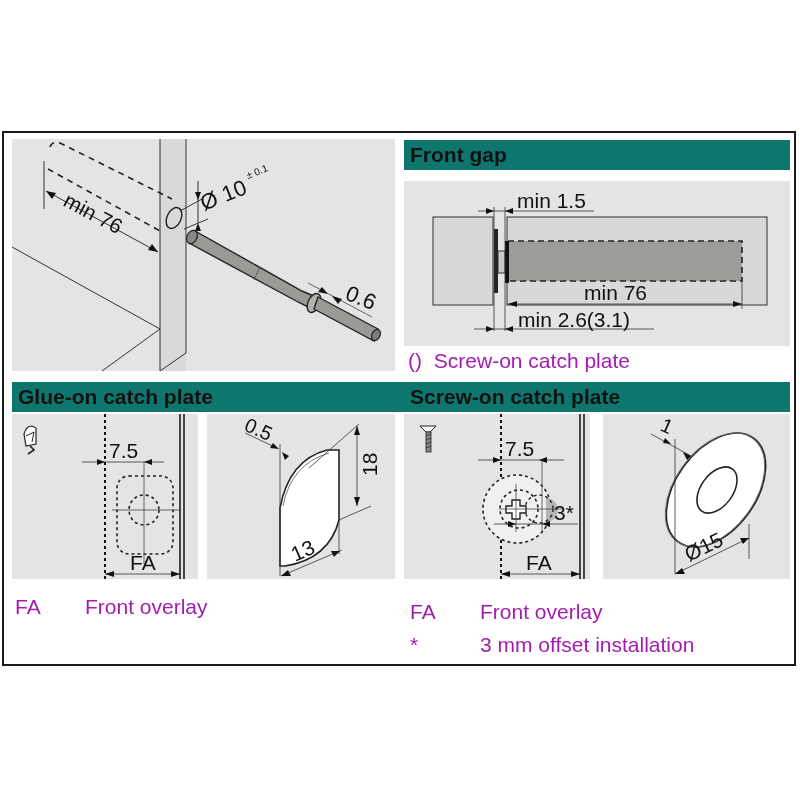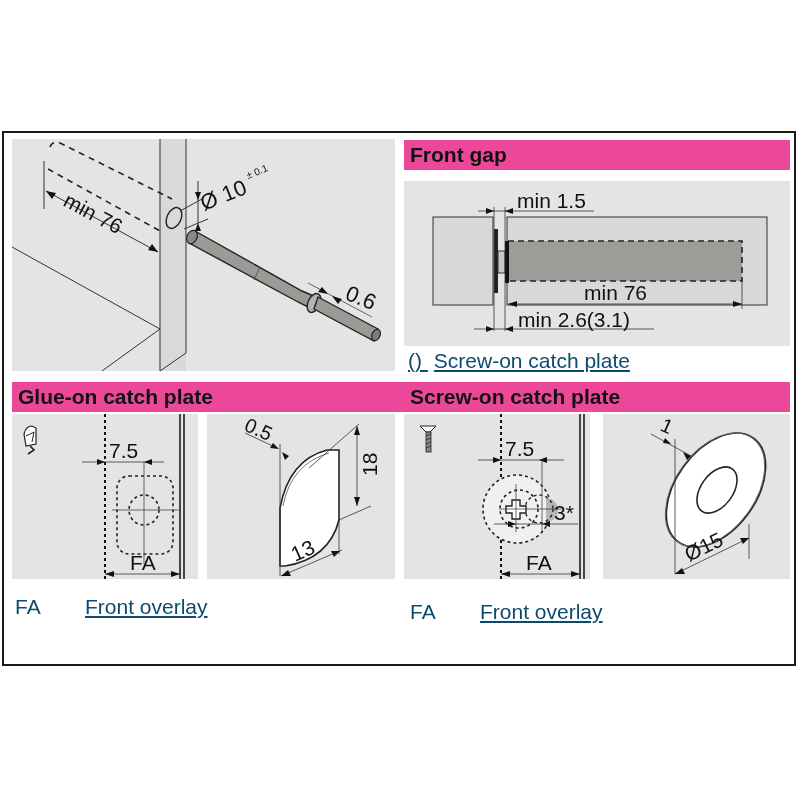--- a/index.html
+++ b/index.html
@@ -1,20 +1,20 @@
 <!DOCTYPE html>
 <html><head>
 <meta charset="utf-8">
 <style>
   html, body { margin:0; padding:0; background:#ffffff; }
   body { width:800px; height:800px; position:relative; overflow:hidden; font-family:"Liberation Sans", sans-serif; color:#111; }
   .frame { position:absolute; left:2px; top:131px; width:794px; height:535px; border:2px solid #1a1a1a; box-sizing:border-box; background:#fff; }
   .panel { position:absolute; background:#e4e4e4; }
-  .hdr { position:absolute; background:#ec4899; font-weight:bold; font-size:21px; line-height:30px; padding-left:6px; box-sizing:border-box; color:#111; }
-  .txt { position:absolute; font-size:21px; color:#0c4a6e; white-space:nowrap;text-decoration:underline; }
+  .hdr { position:absolute; background:#0f766e; font-weight:bold; font-size:21px; line-height:30px; padding-left:6px; box-sizing:border-box; color:#111; }
+  .txt { position:absolute; font-size:21px; color:#a21caf; white-space:nowrap; }
   svg { position:absolute; overflow:visible; }
   svg text { font-family:"Liberation Sans", sans-serif; fill:#111; }
 </style>
 </head>
 <body>
 
 <div class="frame"></div>
 
 <div class="panel" style="left:12px;top:139px;width:383px;height:232px;">
   <svg width="383" height="232">
@@ -198,13 +198,16 @@
     <line x1="48" y1="20" x2="88" y2="42" stroke="#333" stroke-width="0.8"></line>
     <polygon points="68,30 60,29 62,24" fill="#111"></polygon>
     <polygon points="80,38 88,42 84,46" fill="#111"></polygon>
     <text x="56" y="16" font-size="20" transform="rotate(24 56 16)">1</text>
   </svg>
 </div>
 <div class="txt" style="left:410px;top:595px;line-height:33px;">
   <div>
     <span style="display:inline-block;width:70px;">FA</span><span>Front overlay</span>
   </div>
+  <div>
+    <span style="display:inline-block;width:70px;">*</span><span>3 mm offset installation</span>
+  </div>
 </div>
 
 </body></html>

